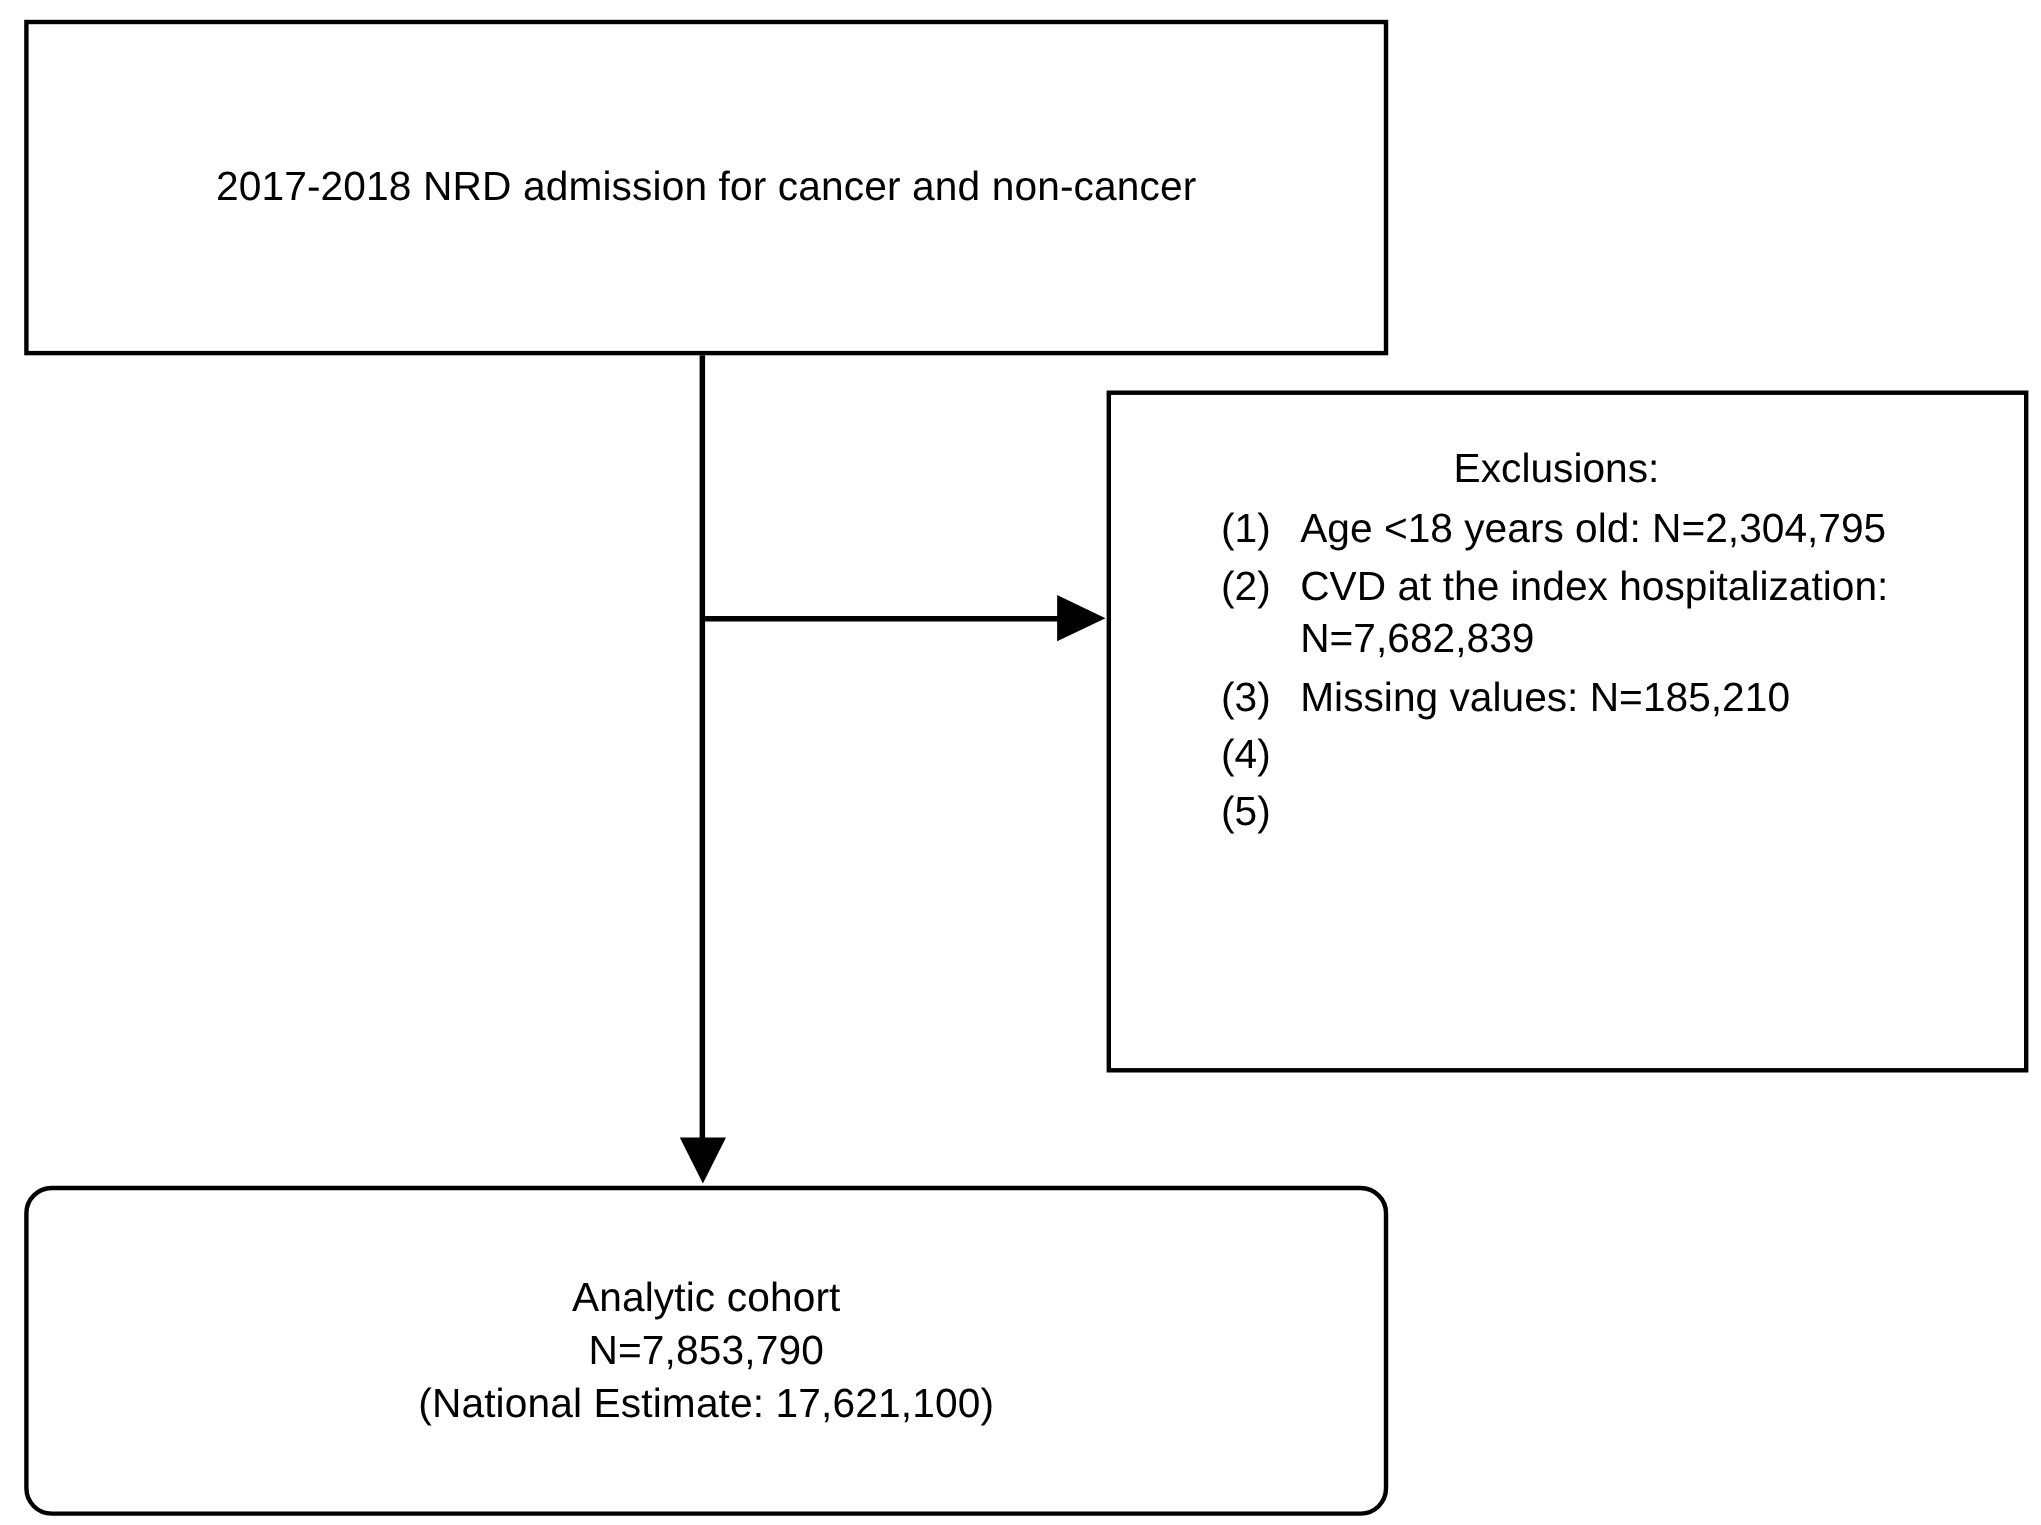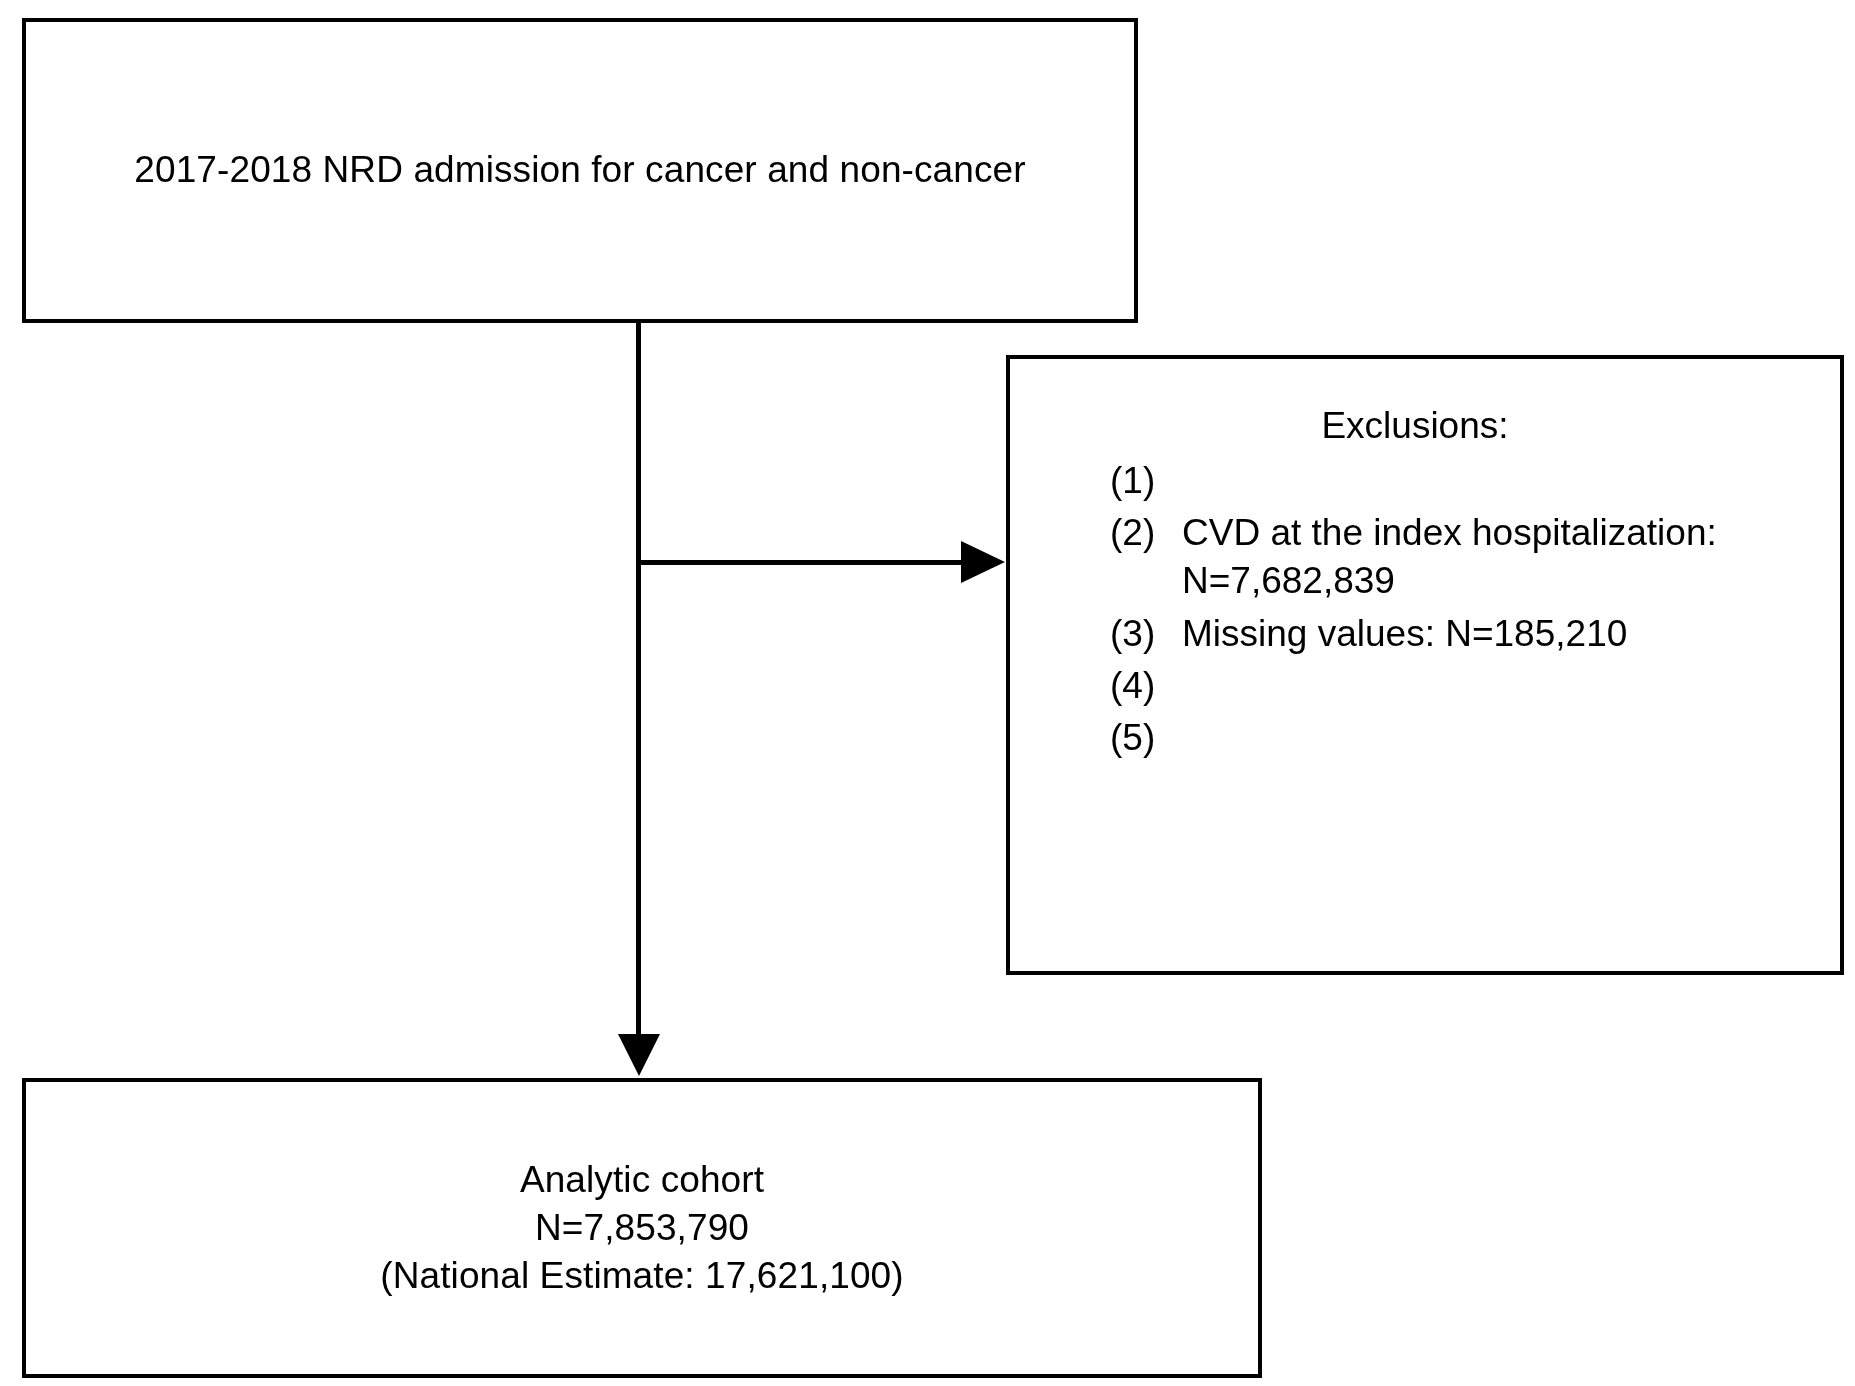--- a/index.html
+++ b/index.html
@@ -27,41 +27,42 @@
     border: 4px solid #000000;
     background: #ffffff;
     display: flex;
     flex-direction: column;
     justify-content: center;
   }
 
   #box-source {
     left: 22px;
     top: 18px;
-    width: 1116px;
+    width: 1240px;
     height: 305px;
     align-items: center;
     text-align: center;
   }
 
   #box-exclusions {
     left: 1006px;
     top: 355px;
     width: 838px;
     height: 620px;
     justify-content: flex-start;
   }
 
   #box-cohort {
     left: 22px;
     top: 1078px;
     width: 1240px;
     height: 300px;
     align-items: center;
     text-align: left;
+    border-radius: 25px;
   }
 
   .box-line {
     font-size: 37px;
     line-height: 1.30;
     white-space: nowrap;
     letter-spacing: 0.1px;
   }
 
   
@@ -149,20 +150,21 @@
   <div id="arrowhead-down"></div>
 
   <div class="conn" id="conn-horizontal"></div>
   <div id="arrowhead-right"></div>
 
   <div class="flow-box" id="box-exclusions">
     <div class="excl-title">Exclusions:</div>
     <ul class="excl-list">
       <li class="excl-item">
         <span class="excl-num">(1)</span>
+        <span class="excl-text">Age &lt;18 years old: N=2,304,795</span>
       </li>
       <li class="excl-item">
         <span class="excl-num">(2)</span>
         <span class="excl-text">CVD at the index hospitalization: N=7,682,839</span>
       </li>
       <li class="excl-item">
         <span class="excl-num">(3)</span>
         <span class="excl-text">Missing values: N=185,210</span>
       </li>
       <li class="excl-item">

